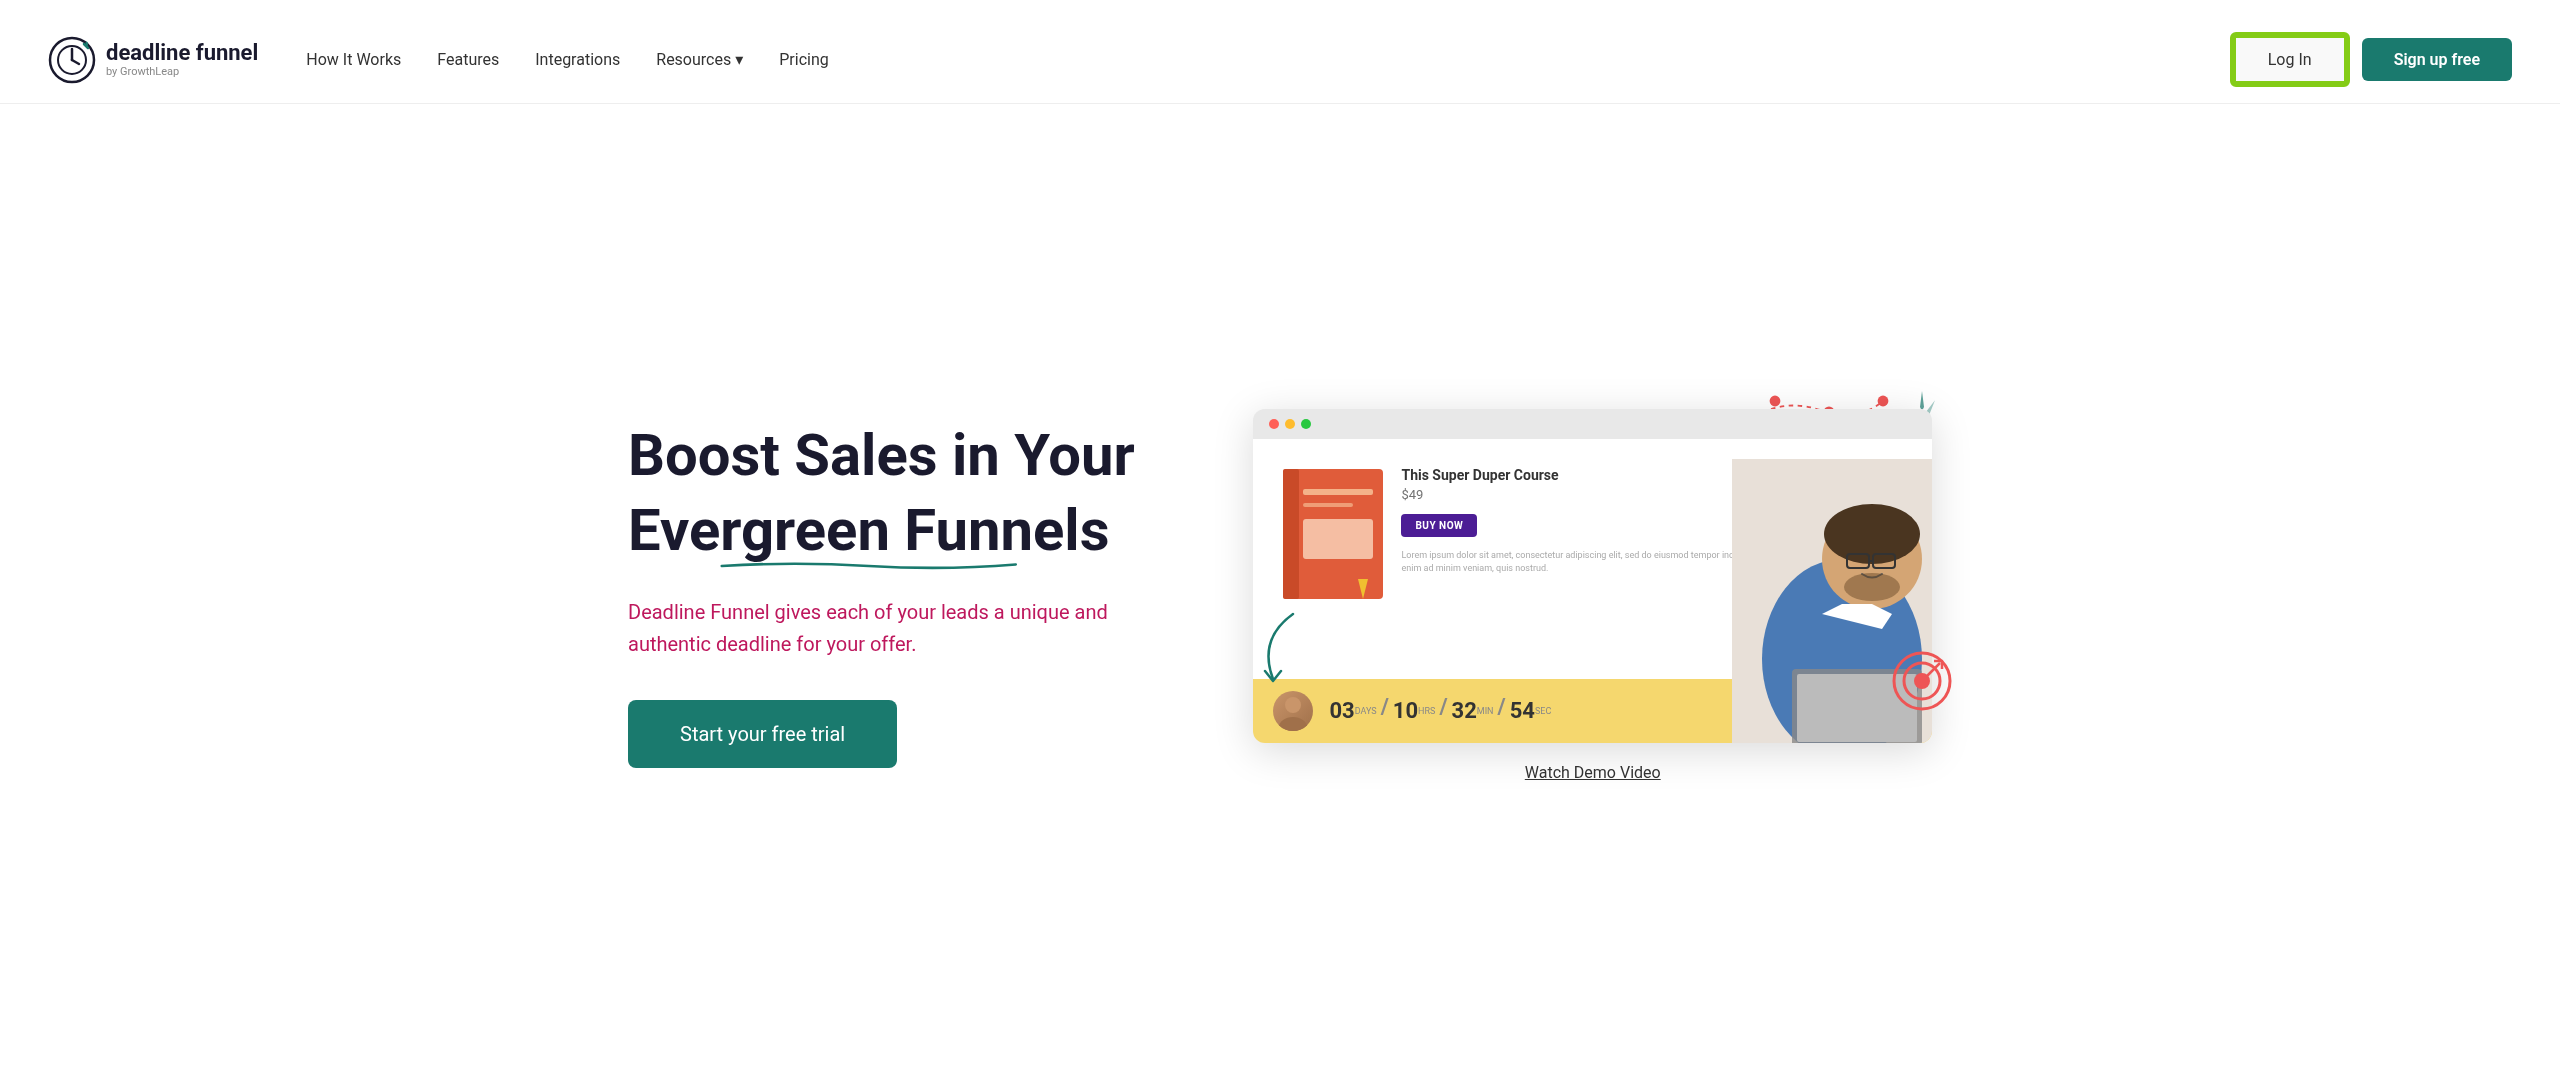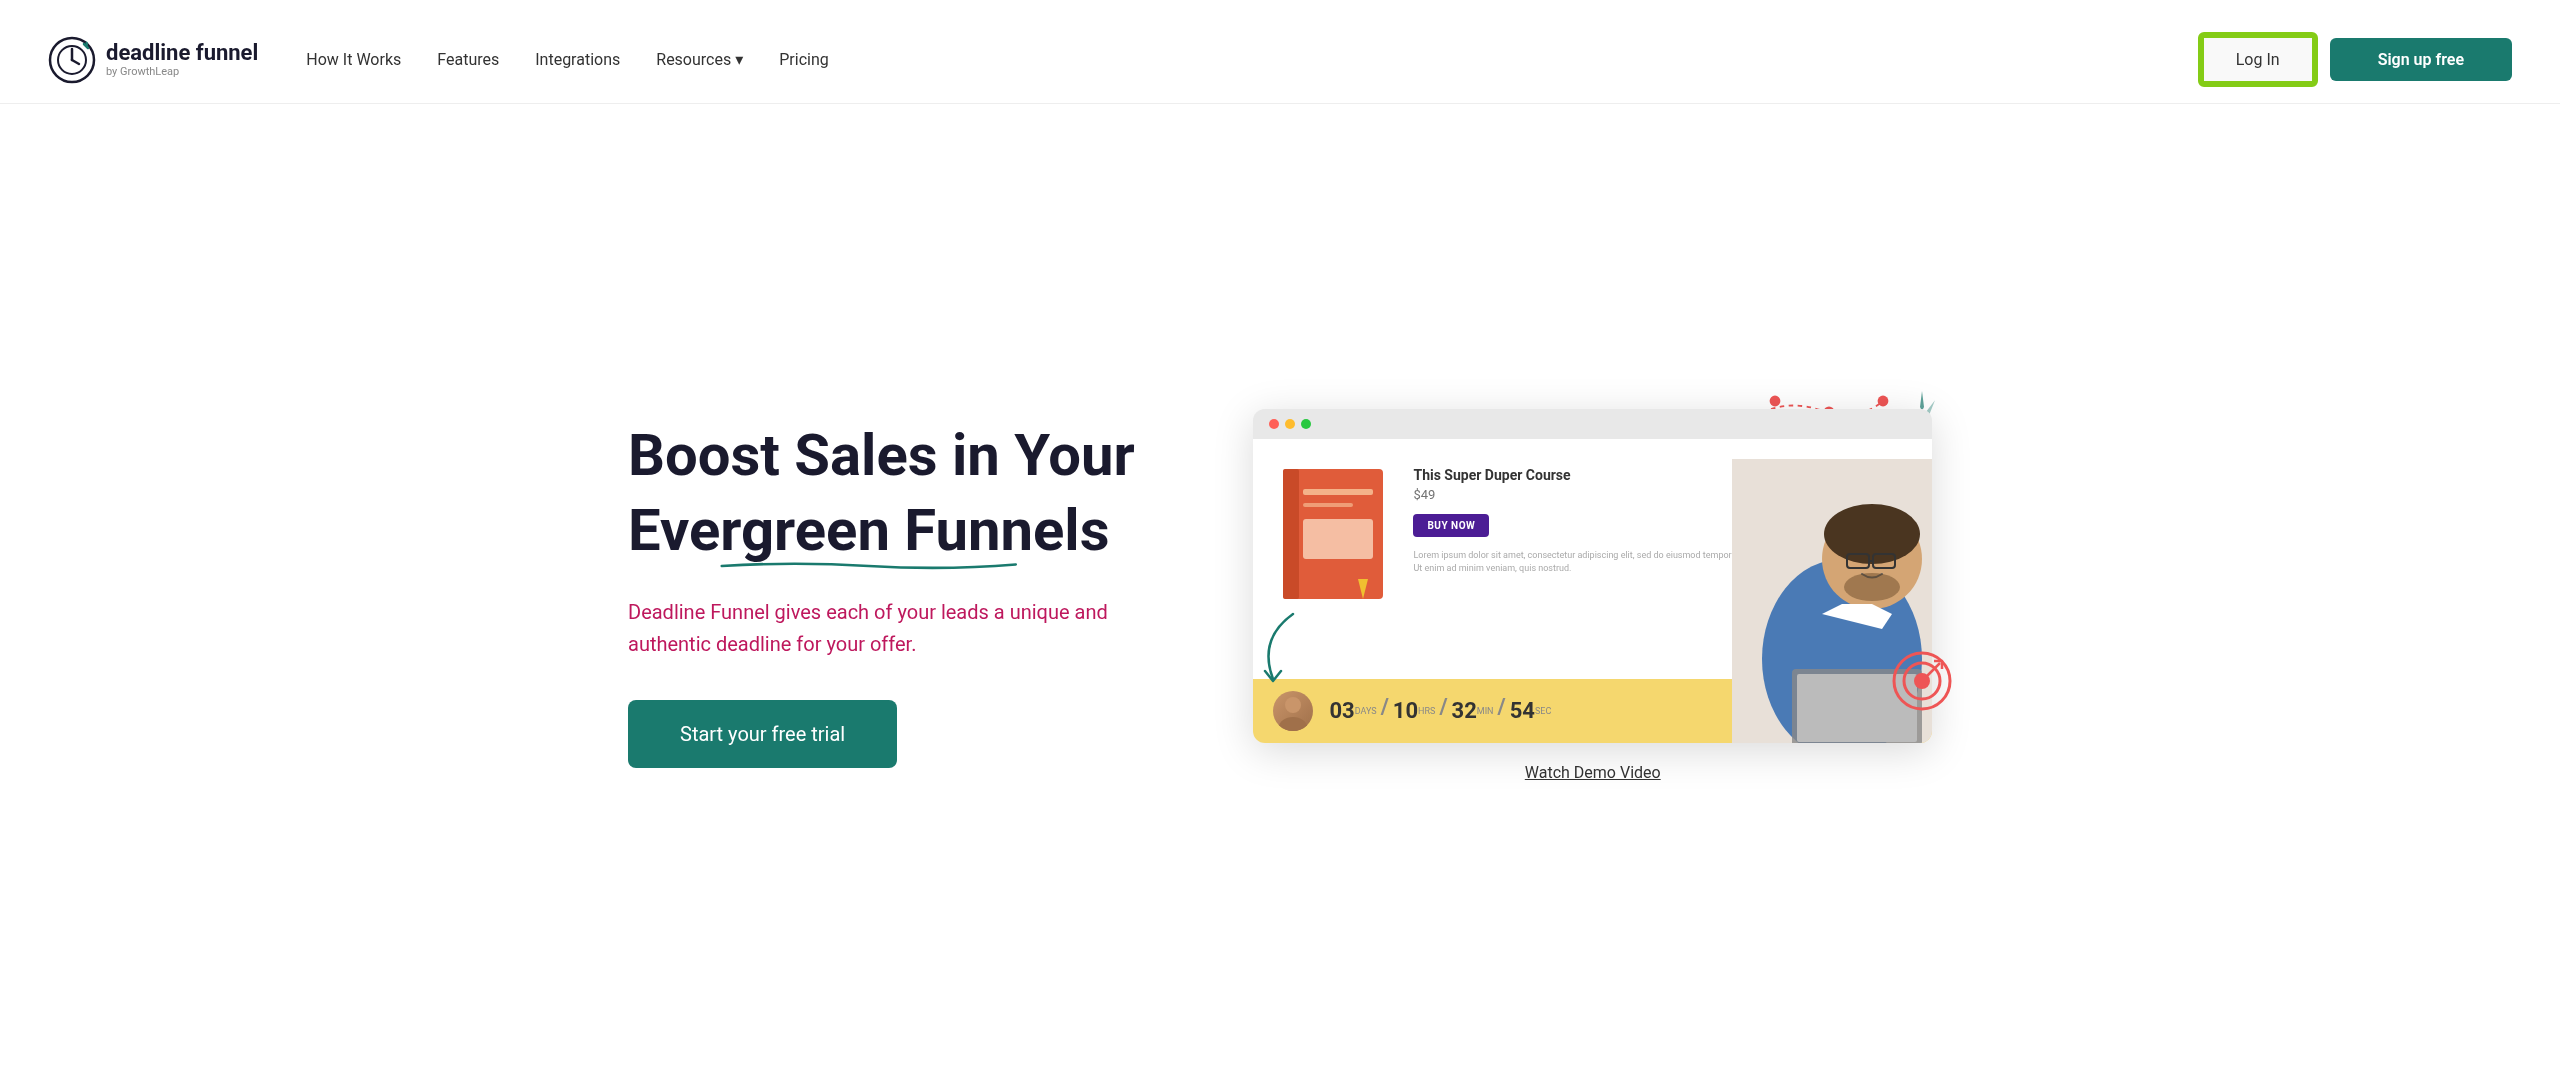--- a/index.html
+++ b/index.html
@@ -65,21 +65,21 @@
       padding: 12px 32px;
       border: 6px solid #84cc16;
       border-radius: 6px;
       background: #f9f9f9;
       font-size: 16px;
       color: #333;
       cursor: pointer;
       text-decoration: none;
     }
     .btn-signup {
-      padding: 12px 48px;
+      padding: 12px 32px;
       border: none;
       border-radius: 6px;
       background: #1a7a6e;
       font-size: 16px;
       font-weight: 600;
       color: #fff;
       cursor: pointer;
       text-decoration: none;
     }
 
@@ -161,21 +161,21 @@
     .browser-dot {
       width: 10px; height: 10px; border-radius: 50%;
     }
     .dot-red { background: #ff5f57; }
     .dot-yellow { background: #febc2e; }
     .dot-green { background: #28c840; }
     .browser-content {
       background: #fff;
       padding: 20px;
       display: flex;
-      gap: 20px;
+      gap: 8px;
       position: relative;
       min-height: 240px;
     }
     
     .book-illustration {
       width: 120px;
       height: 150px;
       flex-shrink: 0;
       position: relative;
     }

